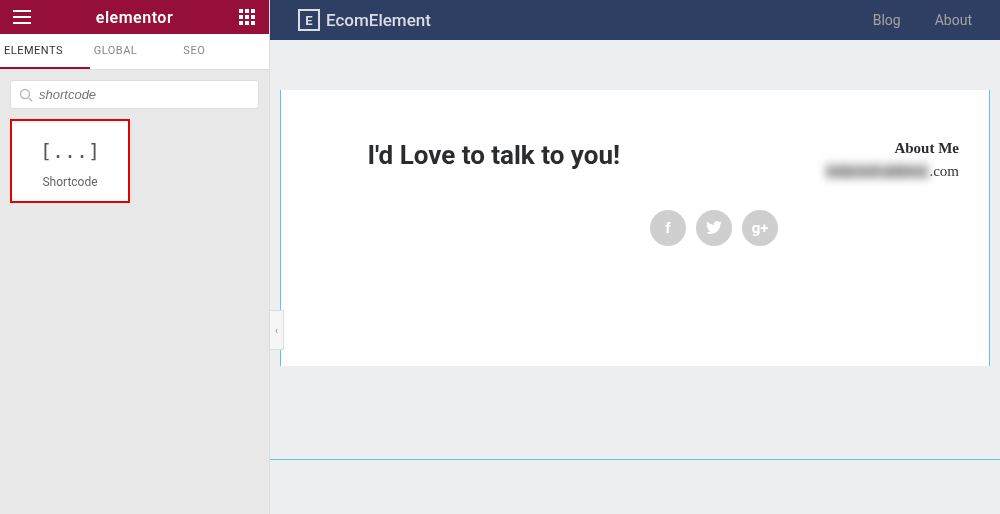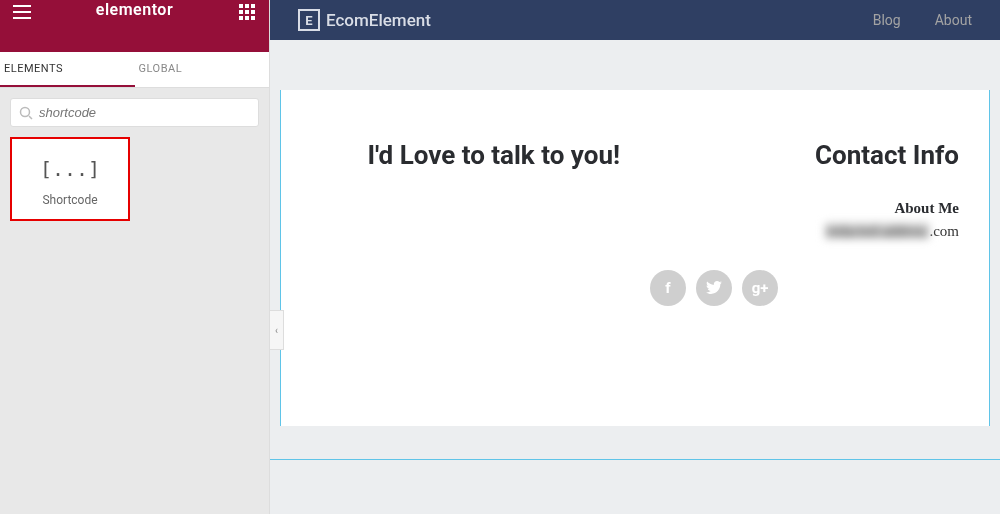--- a/index.html
+++ b/index.html
@@ -2,21 +2,21 @@
 <html><head>
   <meta charset="utf-8">
   <style>
     * { margin: 0; padding: 0; box-sizing: border-box; }
     body { font-family: -apple-system, Roboto, "Helvetica Neue", sans-serif; width: 1000px; height: 514px; overflow: hidden; background: #f1f1f1; }
 
     .app { display: flex; height: 100%; }
 
     
     .panel { width: 270px; background: #e8e8e8; display: flex; flex-direction: column; border-right: 1px solid #ddd; }
-    .panel-header { background: #950f39; color: #fff; height: 52px; display: flex; align-items: flex-start; justify-content: space-between; padding: 0 10px; }
+    .panel-header { background: #950f39; color: #fff; height: 34px; display: flex; align-items: center; justify-content: space-between; padding: 0 10px; }
     .panel-header .hamburger, .panel-header .grid-icon { width: 24px; height: 24px; display: flex; align-items: center; justify-content: center; cursor: pointer; color: #fff; }
     .panel-header .brand { font-weight: 600; font-size: 16px; letter-spacing: 0.5px; }
 
     .tabs { display: flex; background: #fff; border-bottom: 1px solid #ddd; }
     .tabs .tab { flex: 1; padding: 10px 4px; font-size: 11px; color: #888; letter-spacing: 0.5px; cursor: pointer; }
     .tabs .tab.active { color: #333; border-bottom: 2px solid #950f39; }
 
     .search-wrap { padding: 10px; }
     .search-box { display: flex; align-items: center; background: #fff; border: 1px solid #ddd; border-radius: 3px; padding: 6px 8px; }
     .search-box svg { flex-shrink: 0; }
@@ -73,20 +73,21 @@
           <rect x="0" y="12" width="4" height="4" fill="#fff"></rect>
             <rect x="6" y="12" width="4" height="4" fill="#fff"></rect>
             <rect x="12" y="12" width="4" height="4" fill="#fff"></rect>
         </svg>
       </div>
     </div>
 
     <div class="tabs">
       <div class="tab active">ELEMENTS</div>
       <div class="tab">GLOBAL</div>
+      <div class="tab">SEO</div>
     </div>
 
     <div class="search-wrap">
       <div class="search-box">
         <svg width="14" height="14" viewBox="0 0 14 14">
             <circle cx="6" cy="6" r="4.5" stroke="#bbb" stroke-width="1.5" fill="none"></circle>
             <line x1="10" y1="10" x2="13" y2="13" stroke="#bbb" stroke-width="1.5"></line>
           </svg>
         <input type="text" placeholder="shortcode" style="">
       </div>
@@ -111,21 +112,20 @@
         <span>About</span>
       </nav>
     </div>
 
     <div class="page-body">
       <div class="section">
         <div class="col">
           <h2>I'd Love to talk to you!</h2>
         </div>
         <div class="col">
-          <h2>Contact Info</h2>
           <div class="sub">About Me</div>
           <div class="email">
             <span class="blur">redacted-address</span><span>.com</span>
           </div>
           <div class="socials">
             <div class="social">f</div>
             <div class="social">
               <svg width="16" height="14" viewBox="0 0 16 14">
                   <path fill="#fff" d="M16 1.6c-.6.3-1.2.4-1.9.5.7-.4 1.2-1 1.4-1.8-.6.4-1.3.6-2.1.8C12.8.4 12 .0 11 .0 9.2 0 7.8 1.4 7.8 3.2c0 .3 0 .5.1.7C5.2 3.8 2.8 2.5 1.1.6.8 1.1.7 1.7.7 2.3c0 1.1.6 2.1 1.4 2.7-.5 0-1-.2-1.5-.4v0c0 1.6 1.1 2.9 2.6 3.2-.3.1-.6.1-.9.1-.2 0-.4 0-.6-.1.4 1.3 1.6 2.2 3 2.2-1.1.9-2.5 1.4-4 1.4H0c1.5.9 3.2 1.5 5 1.5 6 0 9.3-5 9.3-9.3v-.4c.7-.5 1.2-1 1.7-1.6z"></path>
                 </svg>

